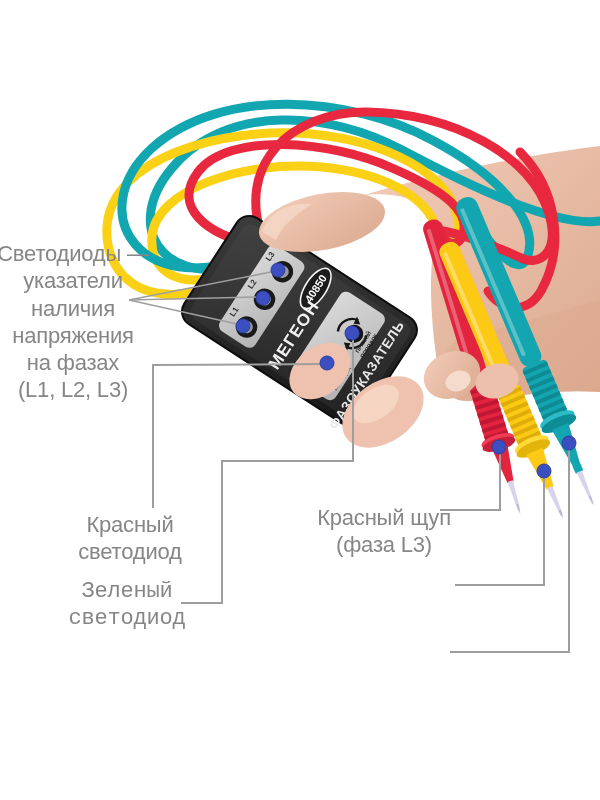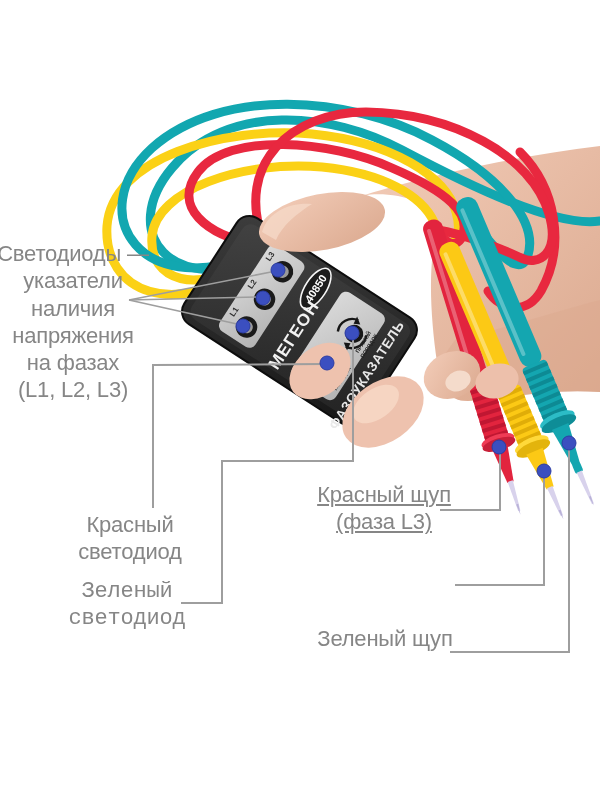--- a/index.html
+++ b/index.html
@@ -208,23 +208,22 @@
 <div class="anno" style="left:55px;top:511px;width:150px;">
   <div>Красный</div>
   <div>светодиод</div>
 </div>
 
 <div class="anno" style="left:52px;top:578px;width:150px;font-family:Liberation Mono, monospace;">
   <div>Зеленый</div>
   <div>светодиод</div>
 </div>
 
-<div class="anno" style="left:304px;top:481px;width:160px;text-decoration:underline;">
+<div class="anno" style="left:304px;top:504px;width:160px;">
   <div>Красный щуп</div>
   <div>(фаза L3)</div>
 </div>
 
 
 <div class="anno" style="left:305px;top:625px;width:160px;">
-  <div>Зеленый щуп</div>
 </div>
 
 </div>
 
 </body></html>

